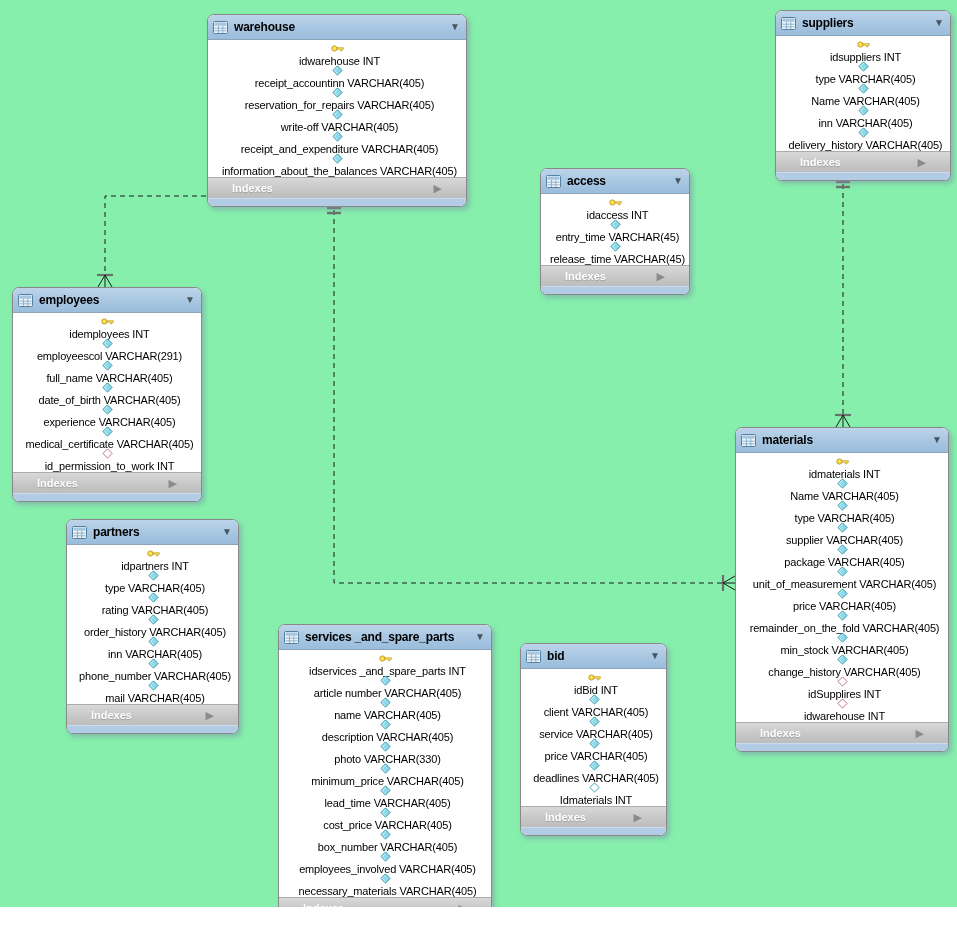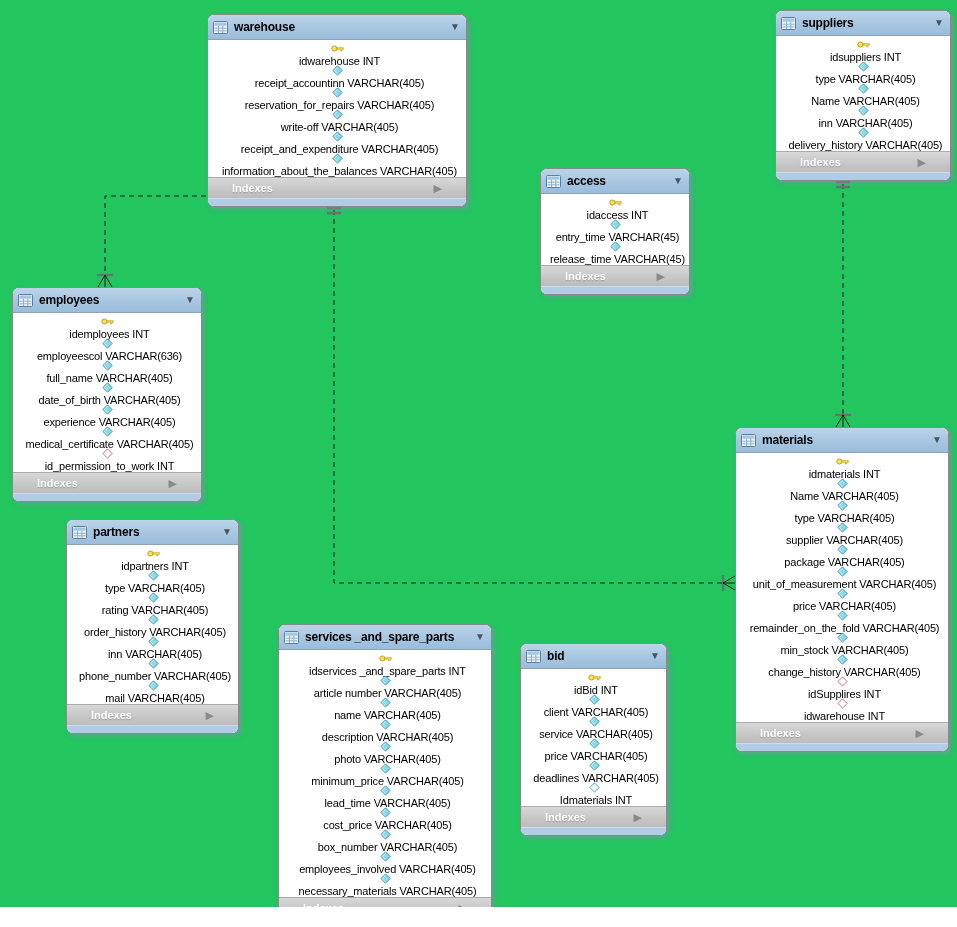--- a/index.html
+++ b/index.html
@@ -1,17 +1,17 @@
 <!DOCTYPE html>
 <html><head>
 <meta charset="utf-8">
 <style>
   html,body { margin:0; padding:0; background:#ffffff; }
   #canvas {
-    position:relative; width:957px; height:907px; background:#22c55e;
+    position:relative; width:957px; height:907px; background:#86efac;
     font-family:"Liberation Sans", sans-serif; overflow:hidden;
   }
   #connections { position:absolute; left:0; top:0; width:957px; height:927px; z-index:1; }
   .table {
     position:absolute; z-index:2; background:#ffffff;
     border:1px solid #898989; border-radius:7px;
     box-shadow:2.5px 3px 4px rgba(125,148,172,0.5);
   }
   .t-header {
     height:24px; display:flex; align-items:center; padding:0 6px 0 5px;
@@ -288,21 +288,21 @@
           </span>
     <span class="col-text">idemployees INT</span>
   </div>
         <div class="col-row">
     <span class="col-icon">
             <svg width="11" height="11" viewBox="0 0 11 11">
               <path d="M5.5 0.9 L10.1 5.5 L5.5 10.1 L0.9 5.5 Z" fill="#8ed9e8" stroke="#2f96ac"></path>
               <path d="M5.5 2.2 L2.2 5.5 L5.5 8.8" fill="none" stroke="#d2f1f6" stroke-width="1"></path>
             </svg>
           </span>
-    <span class="col-text">employeescol VARCHAR(636)</span>
+    <span class="col-text">employeescol VARCHAR(291)</span>
   </div>
         <div class="col-row">
     <span class="col-icon">
             <svg width="11" height="11" viewBox="0 0 11 11">
               <path d="M5.5 0.9 L10.1 5.5 L5.5 10.1 L0.9 5.5 Z" fill="#8ed9e8" stroke="#2f96ac"></path>
               <path d="M5.5 2.2 L2.2 5.5 L5.5 8.8" fill="none" stroke="#d2f1f6" stroke-width="1"></path>
             </svg>
           </span>
     <span class="col-text">full_name VARCHAR(405)</span>
   </div>
@@ -486,21 +486,21 @@
           </span>
     <span class="col-text">description VARCHAR(405)</span>
   </div>
         <div class="col-row">
     <span class="col-icon">
             <svg width="11" height="11" viewBox="0 0 11 11">
               <path d="M5.5 0.9 L10.1 5.5 L5.5 10.1 L0.9 5.5 Z" fill="#8ed9e8" stroke="#2f96ac"></path>
               <path d="M5.5 2.2 L2.2 5.5 L5.5 8.8" fill="none" stroke="#d2f1f6" stroke-width="1"></path>
             </svg>
           </span>
-    <span class="col-text">photo VARCHAR(405)</span>
+    <span class="col-text">photo VARCHAR(330)</span>
   </div>
         <div class="col-row">
     <span class="col-icon">
             <svg width="11" height="11" viewBox="0 0 11 11">
               <path d="M5.5 0.9 L10.1 5.5 L5.5 10.1 L0.9 5.5 Z" fill="#8ed9e8" stroke="#2f96ac"></path>
               <path d="M5.5 2.2 L2.2 5.5 L5.5 8.8" fill="none" stroke="#d2f1f6" stroke-width="1"></path>
             </svg>
           </span>
     <span class="col-text">minimum_price VARCHAR(405)</span>
   </div>

